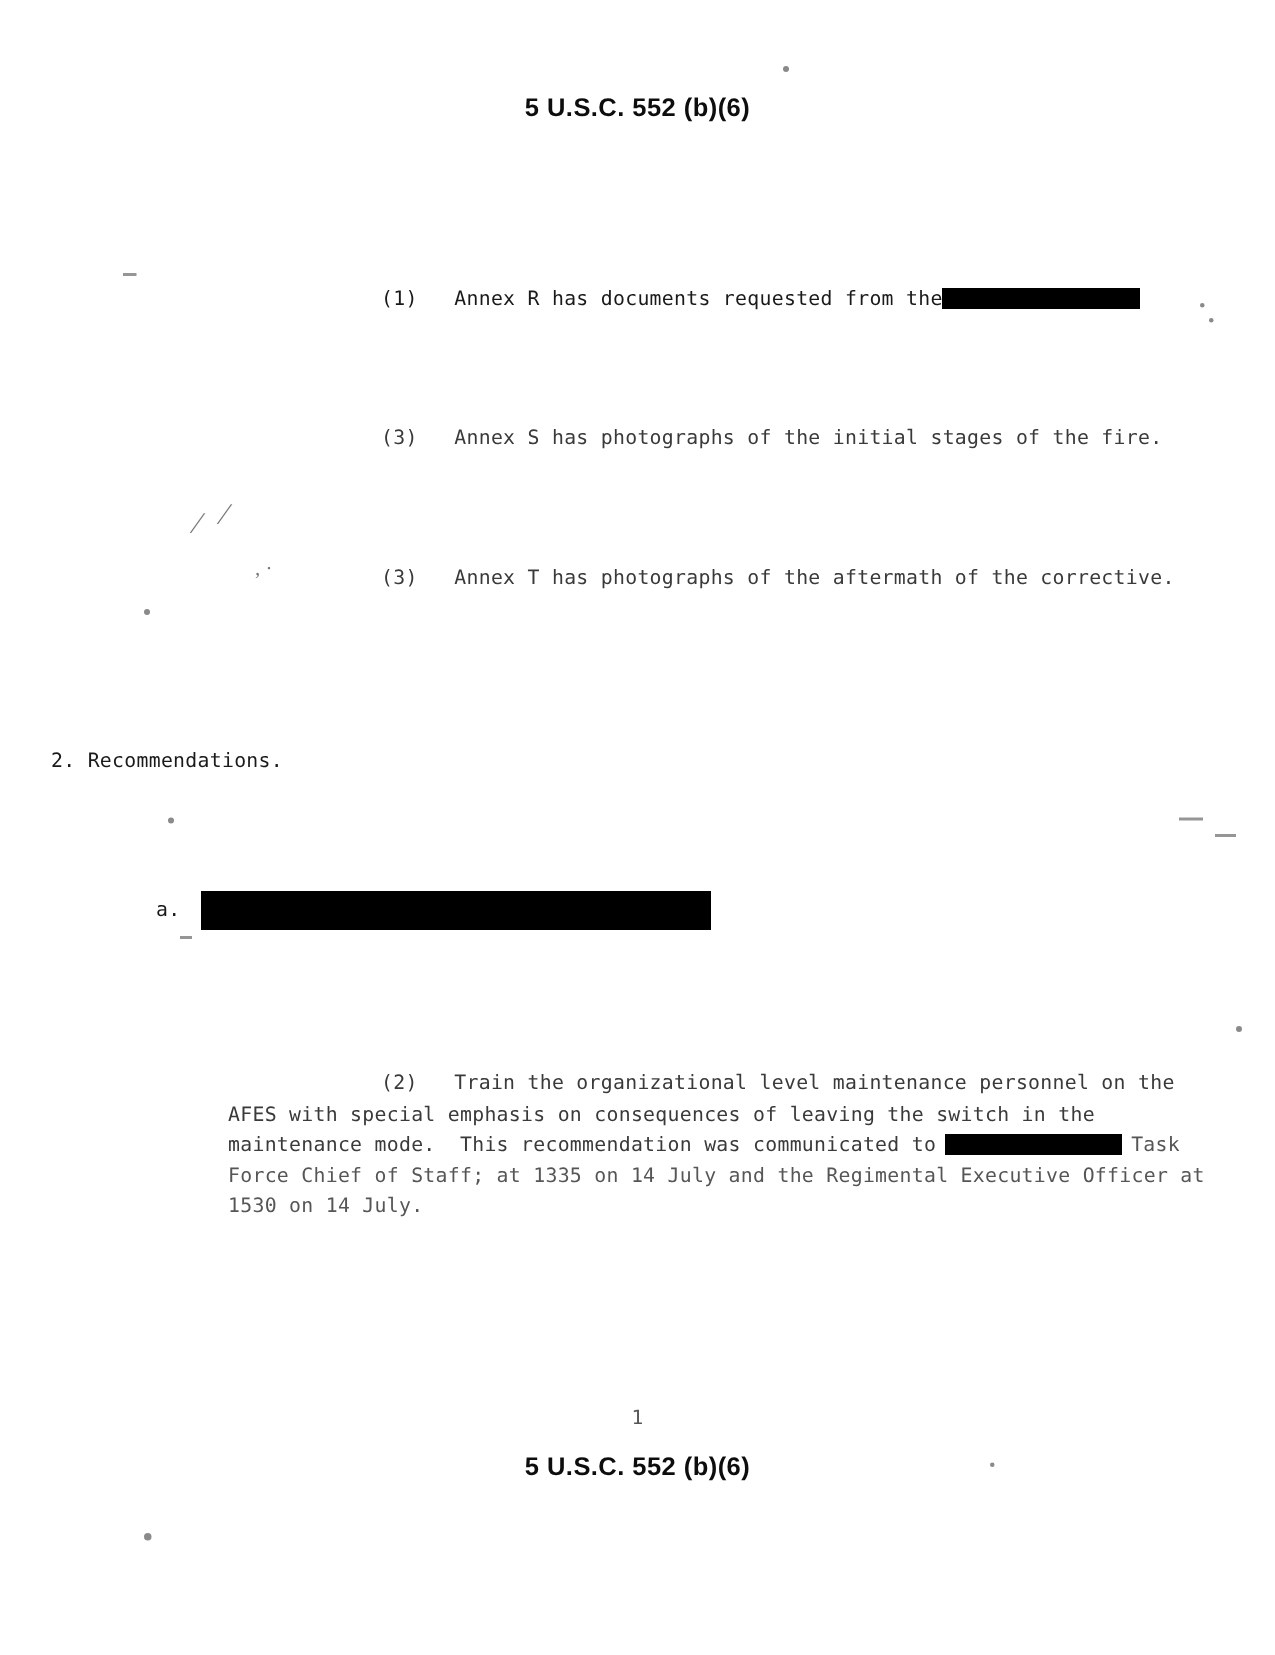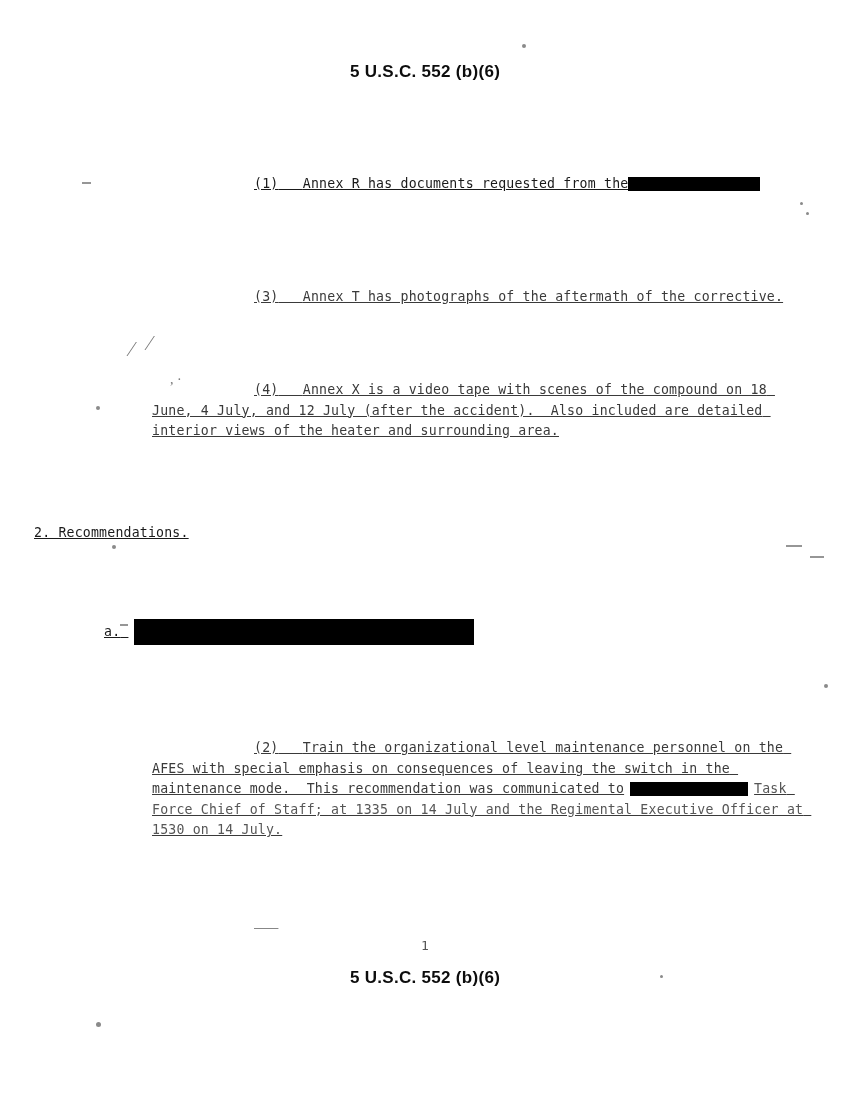--- a/index.html
+++ b/index.html
@@ -44,21 +44,21 @@
     left: 152px;
     top: 112px;
     width: 660px;
     font-size: 13.2px;
     line-height: 20.5px;
     letter-spacing: 0.2px;
     white-space: pre-wrap;
     color: #1a1a1a;
   }
 
-  .para { margin: 0 0 0 0; text-decoration: underline; }
+  .para { margin: 16px 0 0 0; }
   .para + .para { margin-top: 11px; }
   .indent { display: inline-block; width: 102px; }
 
   
   .fade1 { color: #3a3a3a; }
   .fade2 { color: #565656; }
   .fade3 { color: #7d7d7d; opacity: 0.92; }
 
   .redaction {
     display: inline-block;
@@ -94,24 +94,24 @@
 <body>
 
 <div class="page">
 
   <div class="header-stamp">5 U.S.C. 552 (b)(6)</div>
 
   <div class="body-text">
 
     <div class="para"><span class="indent"></span><span>(1)</span>   <span>Annex R has documents requested from the</span><span class="redaction" style="width:132px;"></span></div>
 
+    <div class="para fade1"><span class="indent"></span><span>(3)</span>   <span>Annex S has photographs of the initial stages of the fire.</span></div>
 
     <div class="para fade1"><span class="indent"></span><span>(3)</span>   <span>Annex T has photographs of the aftermath of the corrective.</span></div>
 
-    <div class="para fade1"><span class="indent"></span><span>(4)</span>   <span>Annex X is a video tape with scenes of the compound on 18 June, 4 July, and 12 July (after the accident).  Also included are detailed interior views of the heater and surrounding area.</span></div>
 
     <div class="para" style="margin-top:20px;margin-left:-118px;">2. Recommendations.</div>
 
     <div class="para" style="margin-top:14px;margin-left:-48px;"><span>a.</span> <span class="redaction" style="width:340px;height:26px;margin-left:6px;"></span></div>
 
 
     <div class="para fade1"><span class="indent"></span><span>(2)</span>   <span>Train the organizational level maintenance personnel on the AFES with special emphasis on consequences of leaving the switch in the maintenance mode.  This recommendation was communicated to</span><span class="redaction" style="width:118px;margin:0 6px;"></span><span class="fade2">Task Force Chief of Staff; at 1335 on 14 July and the Regimental Executive Officer at 1530 on 14 July.</span></div>
 
     <div class="para fade3"><span class="indent"></span>   </div>
 

